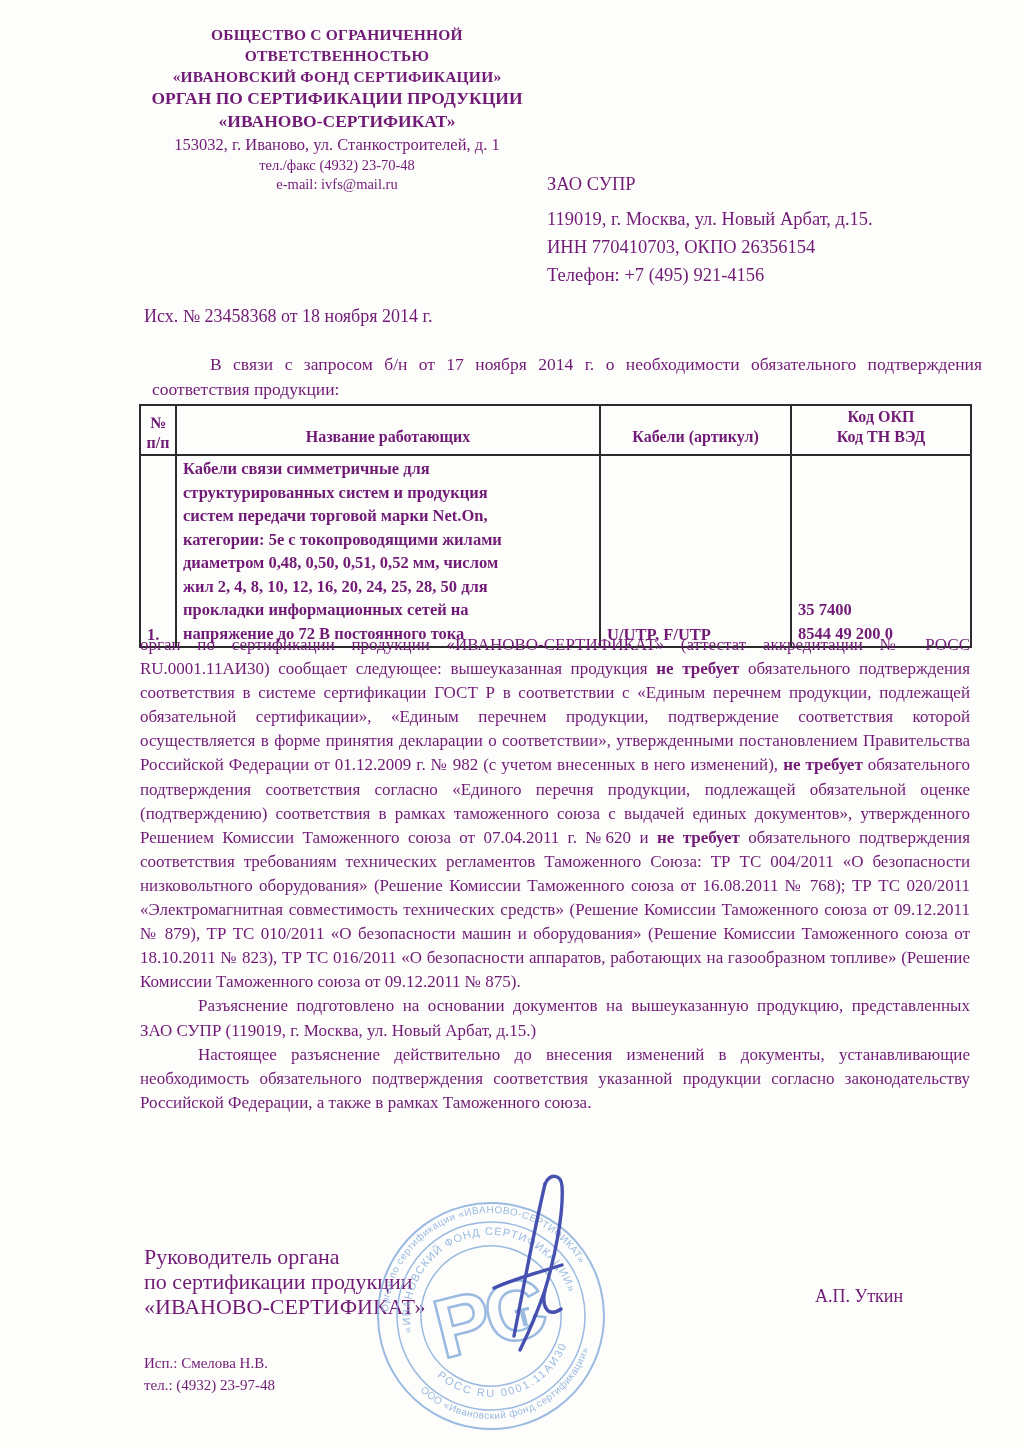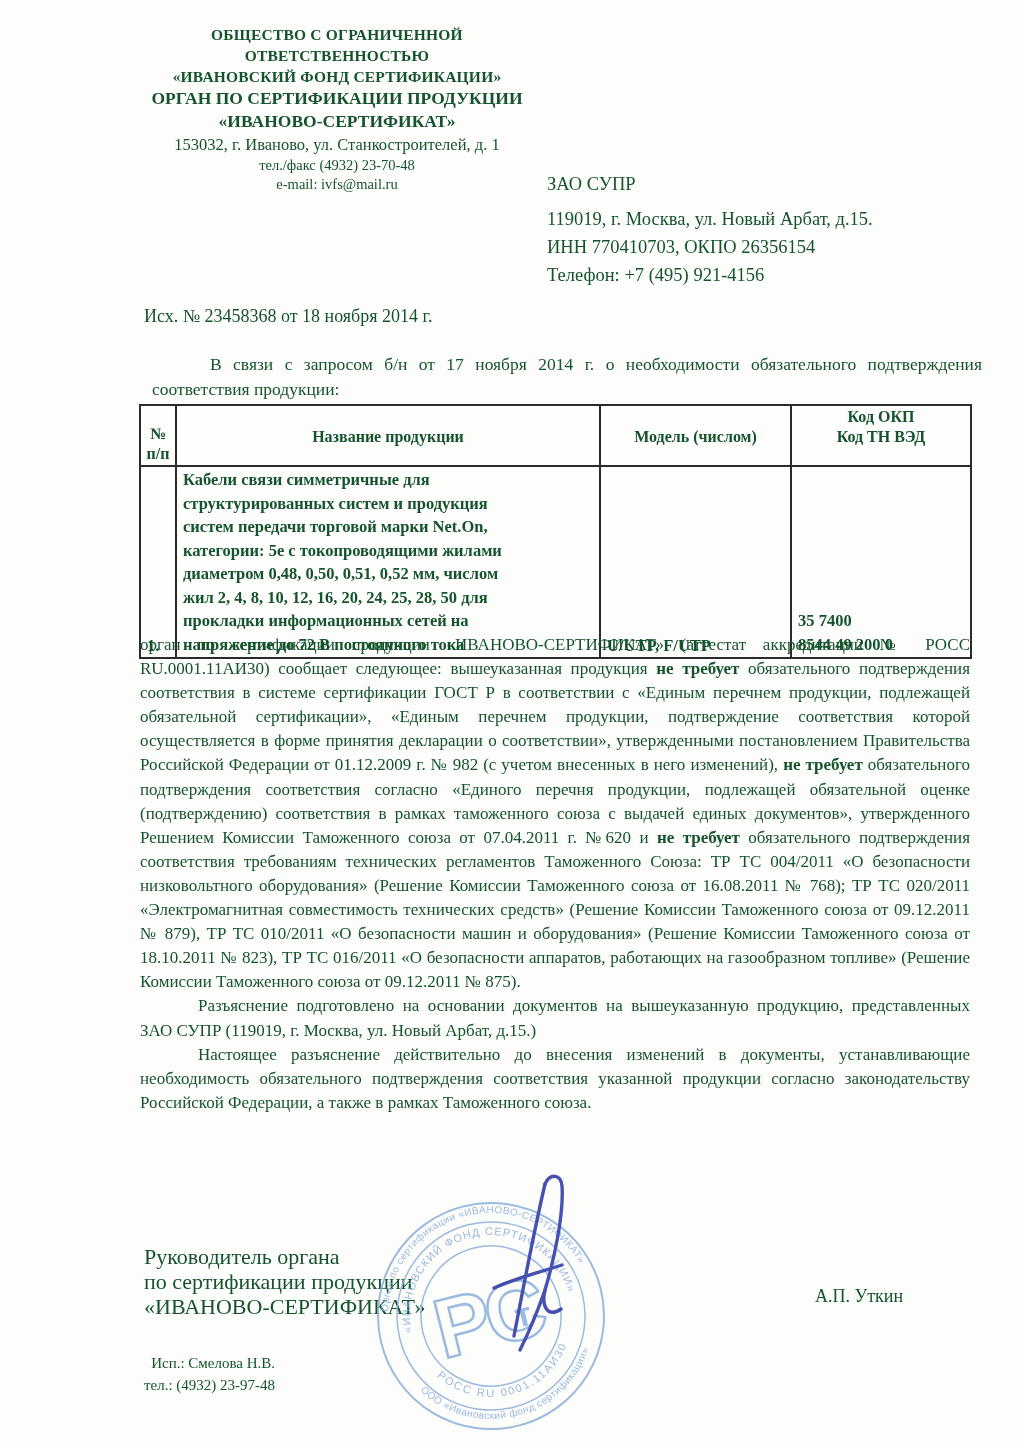--- a/index.html
+++ b/index.html
@@ -1,20 +1,20 @@
 <!DOCTYPE html>
 <html><head>
 <meta charset="utf-8">
 <style>
   html,body { margin:0; padding:0; background:#d8d8d4; }
   .page {
     position:relative; width:1024px; height:1448px; margin:0 auto;
     background:#fdfdfb; overflow:hidden;
     font-family:"Liberation Serif","DejaVu Serif",serif;
-    color:#14532d;
+    color:#701a75;
   }
   
   .sender { position:absolute; left:140px; top:24px; width:394px; text-align:center; }
   .sender .company div { font-weight:bold; font-size:15.5px; line-height:21px; letter-spacing:.2px; }
   .sender .org div { font-weight:bold; font-size:17.5px; line-height:23px; }
   .sender .address { font-size:16.5px; line-height:22px; margin-top:1px; }
   .sender .phone, .sender .email { font-size:14.5px; line-height:19px; }
   
   .recipient { position:absolute; left:547px; top:172px; width:430px; font-size:18.5px; }
   .recipient .name { line-height:24px; margin-bottom:9px; }
@@ -22,38 +22,38 @@
   
   .reference { position:absolute; left:144px; top:306px; font-size:18px; }
   
   .intro { position:absolute; left:152px; top:352px; width:830px;
     font-size:17.5px; line-height:25px; text-align:justify; }
   .intro p { margin:0; text-indent:58px; }
   
   .doc-table { position:absolute; left:139px; top:404px; width:831px;
     border-collapse:collapse; table-layout:fixed; }
   .doc-table td { border:2px solid #2b2b2b; padding:1px 6px; font-weight:bold; }
-  .doc-table .hdr td { font-size:16px; text-align:center; vertical-align:bottom; line-height:20px; padding-bottom:18px; }
+  .doc-table .hdr td { font-size:16px; text-align:center; vertical-align:bottom; line-height:20px; padding-bottom:7px; }
   .doc-table .hdr .h-num { text-align:center; padding:1px 2px; }
   .doc-table .body-row td { vertical-align:bottom; font-size:16.5px; }
   .cell-product div { line-height:23.5px; text-align:left; }
   .cell-num, .cell-model { font-size:16.5px; }
   .cell-codes div { line-height:23.5px; }
   
   .letter-body { position:absolute; left:140px; top:633px; width:830px;
     font-size:17px; line-height:24.1px; text-align:justify; }
   .letter-body p { margin:0; }
   .letter-body p.indent { text-indent:58px; }
   
   .sig-role { position:absolute; left:144px; top:1244px; font-size:22px; }
   .sig-role div { line-height:25px; }
   .sig-name { position:absolute; left:815px; top:1286px; font-size:18px; }
   
   .executor { position:absolute; left:144px; top:1352px; font-size:15px; }
-  .executor div { line-height:22px;text-align:right; }
+  .executor div { line-height:22px; }
   
   .stamp { position:absolute; left:366px; top:1191px; width:250px; height:250px;
     opacity:.88; pointer-events:none; }
   .ink { position:absolute; left:478px; top:1168px; width:125px; height:190px;
     pointer-events:none; }
   .stamp svg text { font-family:"Liberation Sans","DejaVu Sans",sans-serif; }
 </style>
 </head>
 <body>
 
@@ -95,22 +95,22 @@
         <col style="width:424px">
         <col style="width:191px">
         <col style="width:180px">
     </colgroup>
     <tbody>
         <tr class="hdr">
       <td class="h-num">
             <div>№</div>
             <div>п/п</div>
           </td>
-      <td>Название продукции</td>
-      <td>Модель (числом)</td>
+      <td>Название работающих</td>
+      <td>Кабели (артикул)</td>
       <td>
             <div>Код ОКП</div>
             <div>Код ТН ВЭД</div>
           </td>
     </tr>
     <tr class="body-row">
       <td class="cell-num">1.</td>
       <td class="cell-product">
             <div>Кабели связи симметричные для</div>
             <div>структурированных систем и продукция</div>

